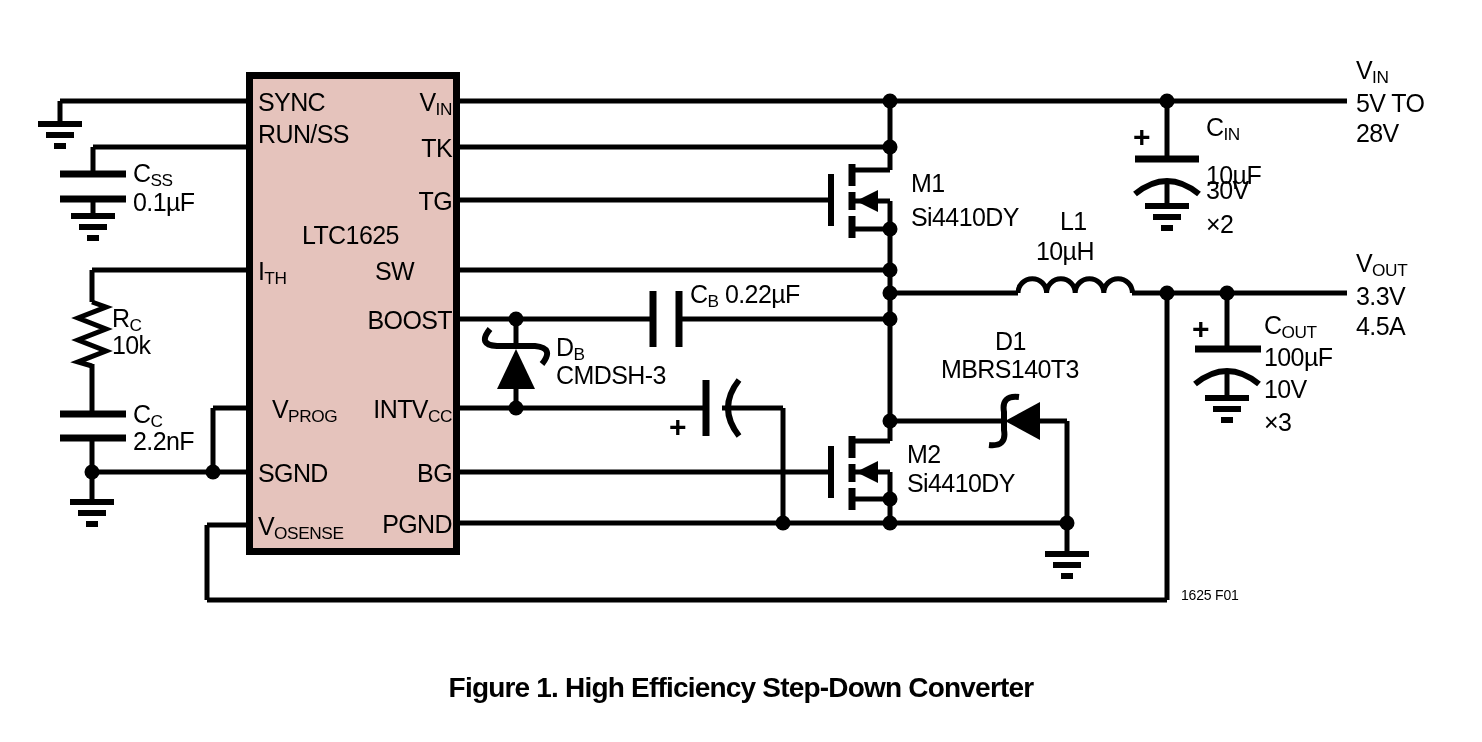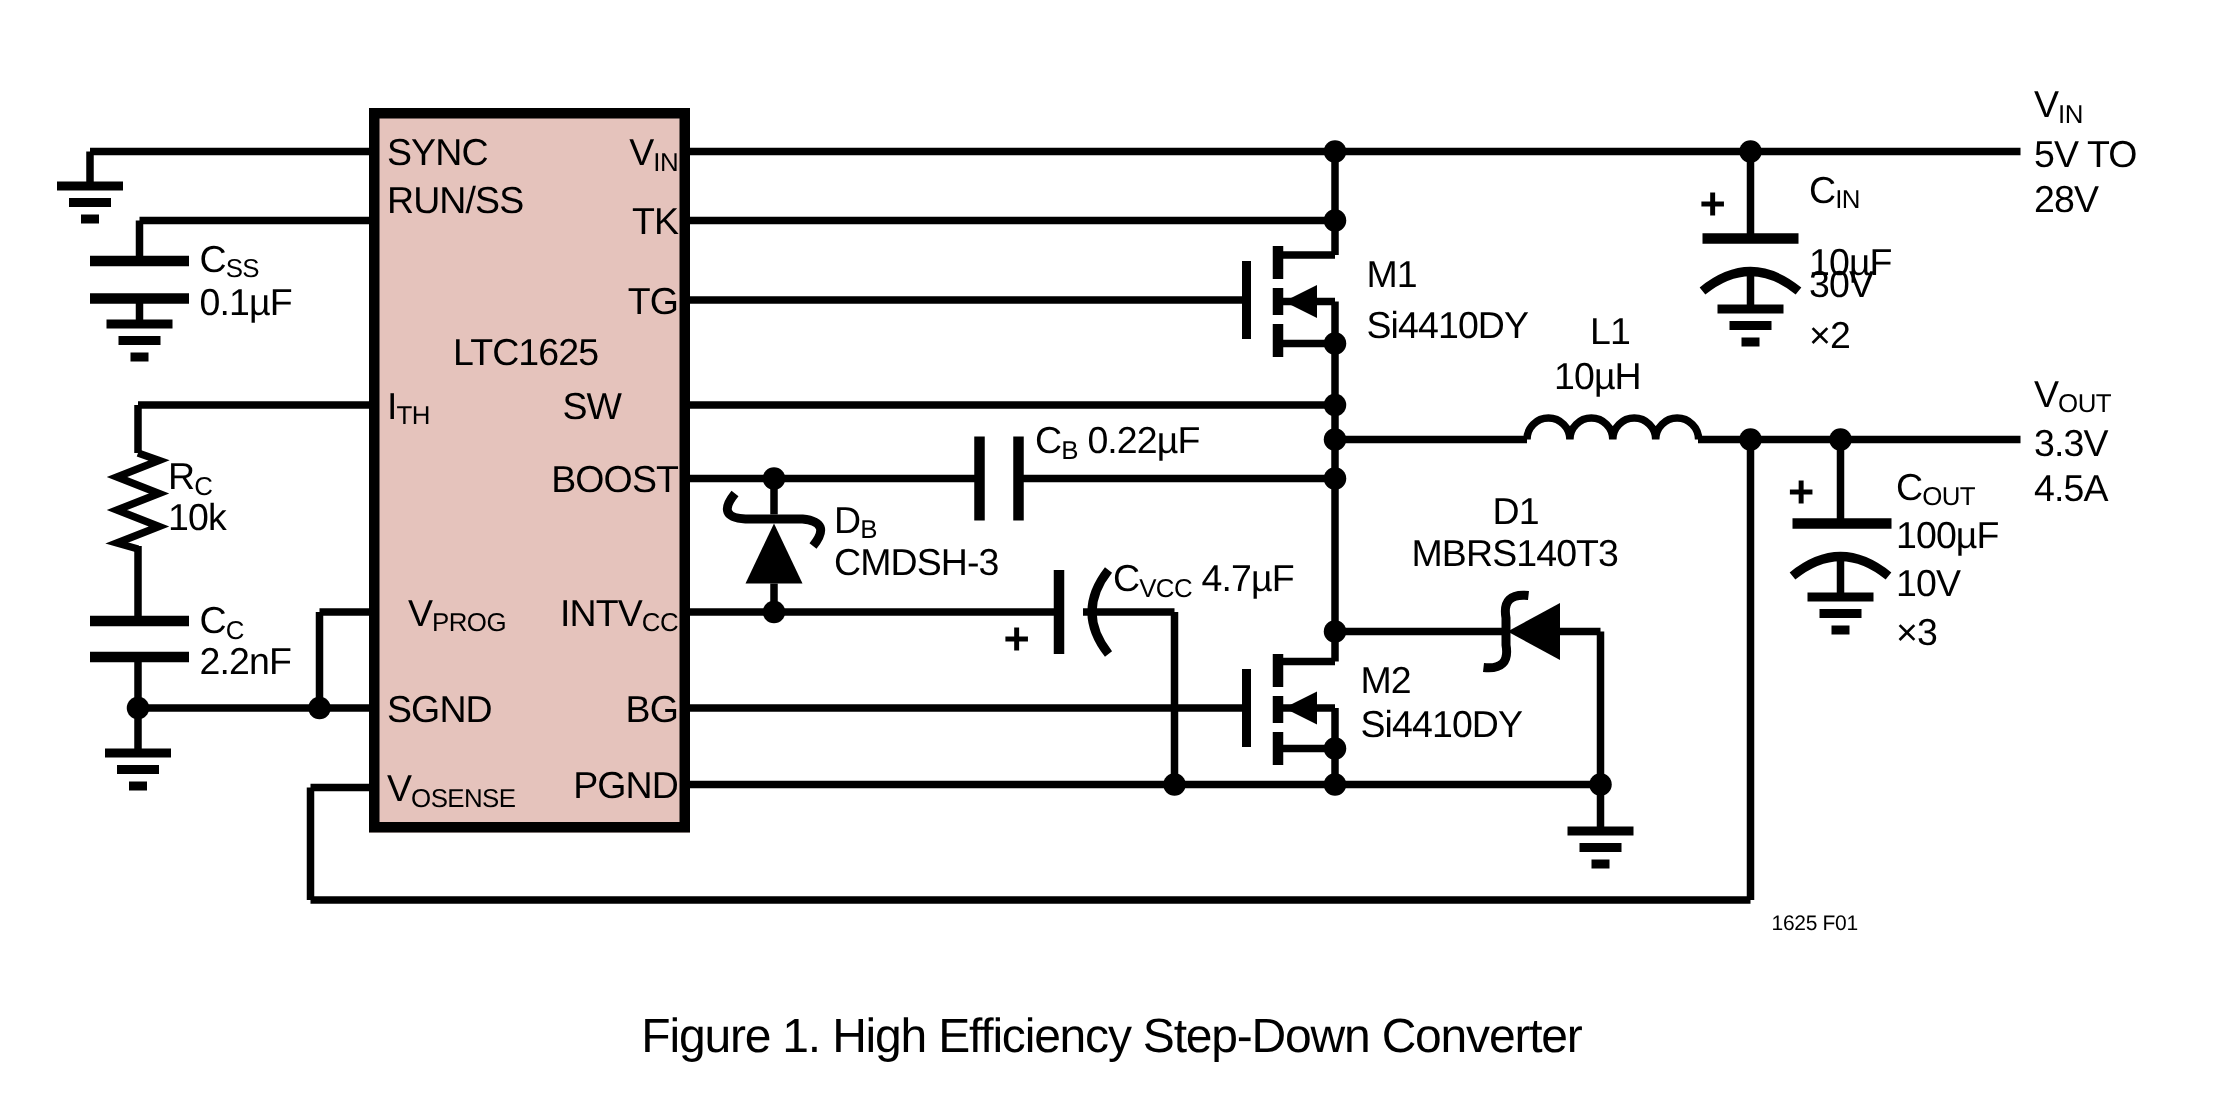--- a/index.html
+++ b/index.html
@@ -5,23 +5,23 @@
   html,body{margin:0;padding:0;background:#fff;}
   #stage{position:relative;width:1482px;height:742px;background:#ffffff;overflow:hidden;
          font-family:"Liberation Sans", sans-serif;color:#000;}
   #ic-body{position:absolute;left:246px;top:72px;width:200px;height:469px;
            border:7px solid #000;background:#e5c3bc;}
   svg{position:absolute;left:0;top:0;}
   .lbl{position:absolute;font-size:25px;line-height:30px;letter-spacing:-0.6px;white-space:nowrap;}
   .sub{font-size:69%;letter-spacing:-0.4px;vertical-align:-0.22em;text-align:center;}
   .rt{text-align:right;}
   .plus{position:absolute;font-size:30px;font-weight:700;line-height:30px;}
-  .figref{position:absolute;font-size:14px;line-height:16px;letter-spacing:-0.2px;margin-top:20px;}
+  .figref{position:absolute;font-size:14px;line-height:16px;letter-spacing:-0.2px;}
   .caption{position:absolute;left:0;right:0;top:672px;text-align:center;
-           font-size:32px;font-weight:400;letter-spacing:-0.8px;}
+           font-size:28px;font-weight:700;letter-spacing:-0.8px;}
 </style>
 </head>
 <body>
 
 <div id="stage">
 
   <div id="ic-body" style="background: rgb(229, 195, 188);"></div>
 
   <svg width="1482" height="742" viewBox="0 0 1482 742">
 
@@ -175,21 +175,20 @@
   <div class="lbl" style="left:112px;top:330px"><span>10k</span></div>
 
   <div class="lbl" style="left:133px;top:399px"><span>C</span><span class="sub">C</span></div>
   <div class="lbl" style="left:133px;top:426px"><span>2.2nF</span></div>
 
   <div class="lbl" style="left:690px;top:279px"><span>C</span><span class="sub">B</span><span> 0.22µF</span></div>
 
   <div class="lbl" style="left:556px;top:332px"><span>D</span><span class="sub">B</span></div>
   <div class="lbl" style="left:556px;top:360px"><span>CMDSH-3</span></div>
 
-  <div class="lbl" style="left:742px;top:371px"><span>C</span><span class="sub">VCC</span><span> 4.7µF</span></div>
   <div class="plus" style="left:669px;top:412px"><span>+</span></div>
 
   <div class="lbl" style="left:911px;top:168px"><span>M1</span></div>
   <div class="lbl" style="left:911px;top:202px"><span>Si4410DY</span></div>
 
   <div class="lbl" style="left:907px;top:439px"><span>M2</span></div>
   <div class="lbl" style="left:907px;top:468px"><span>Si4410DY</span></div>
 
   <div class="lbl" style="left:1060px;top:206px"><span>L1</span></div>
   <div class="lbl" style="left:1036px;top:236px"><span>10µH</span></div>

